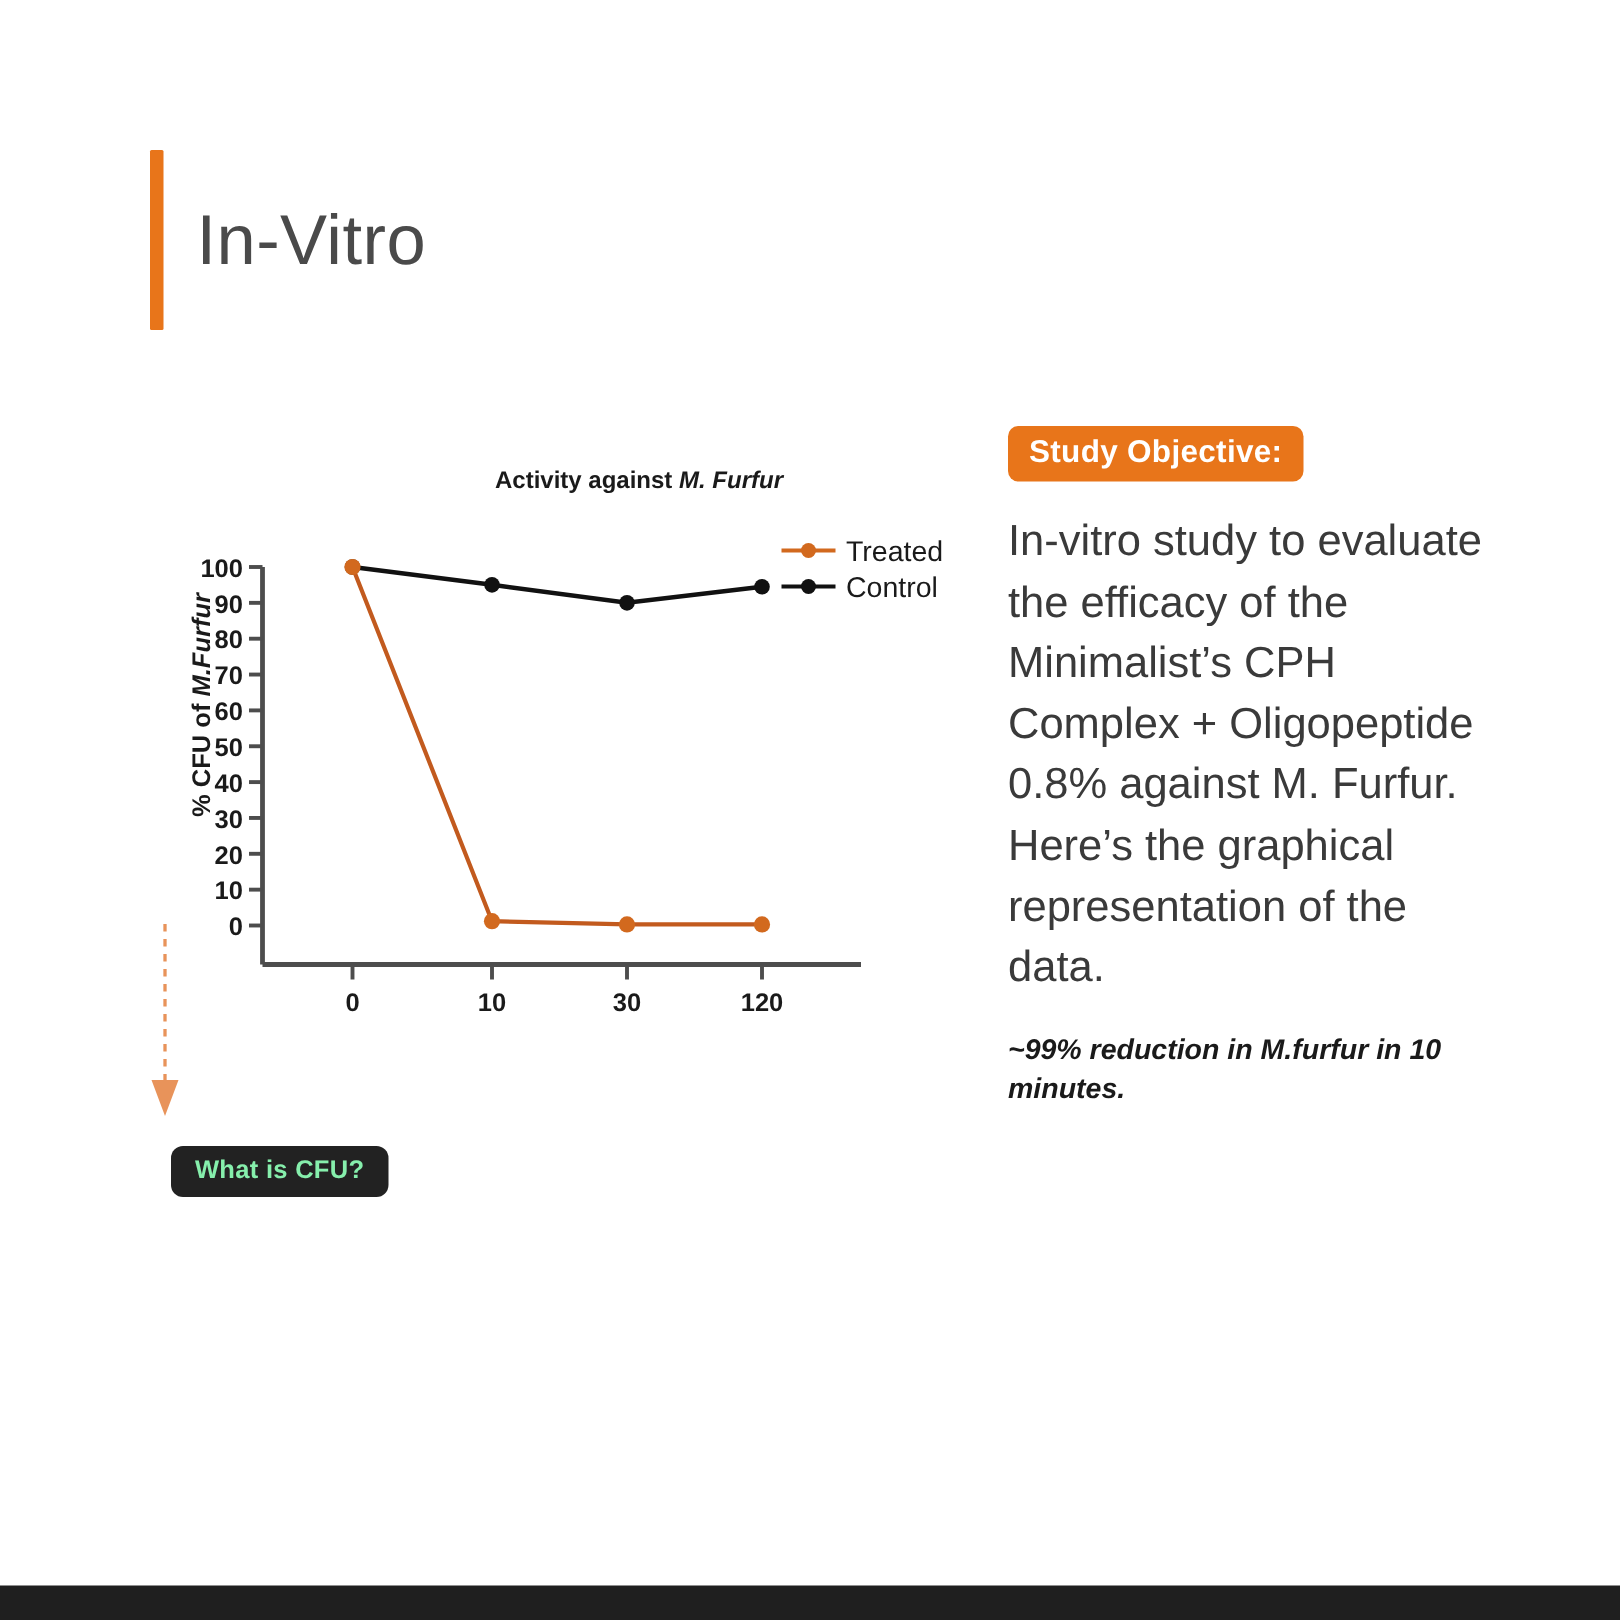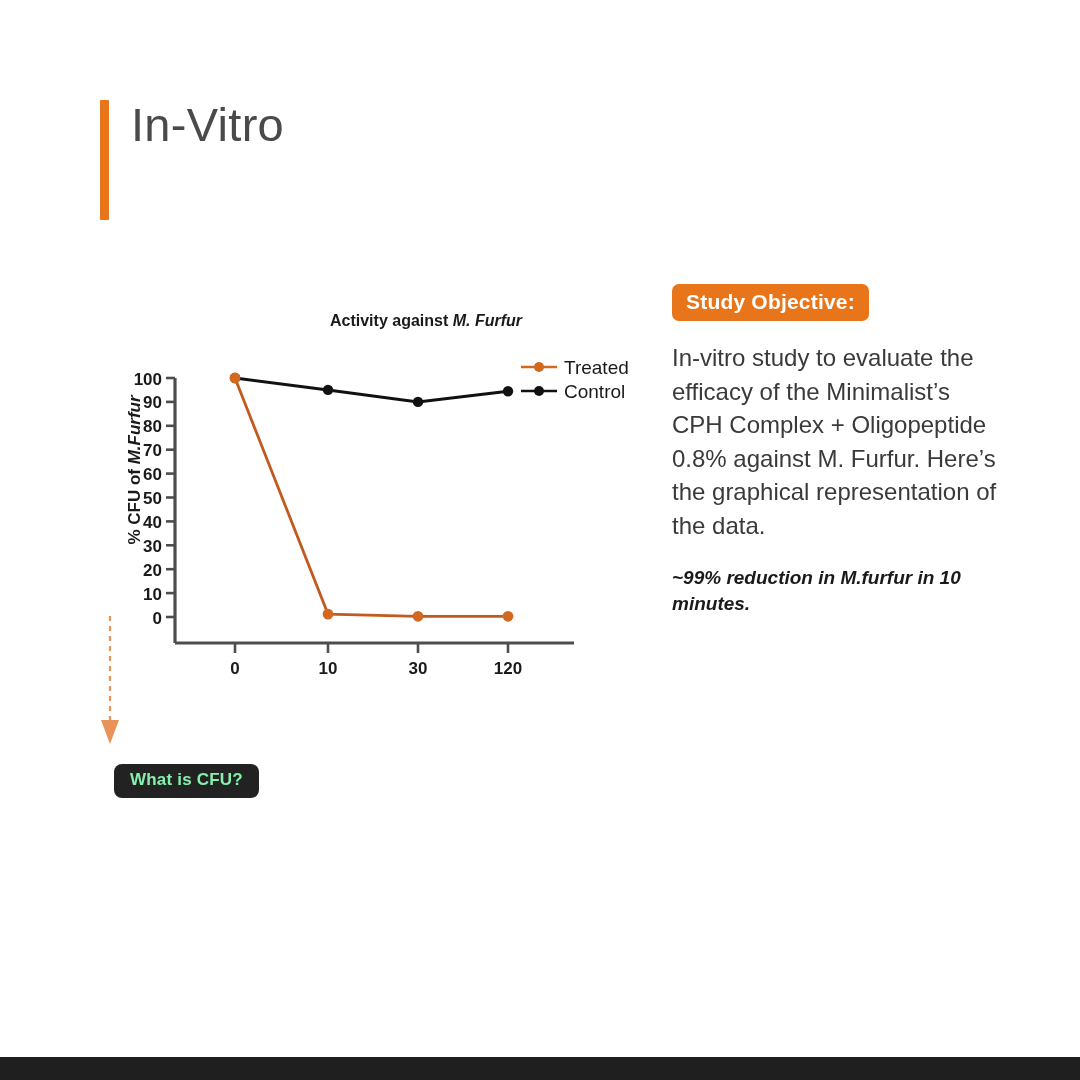--- a/index.html
+++ b/index.html
@@ -11,21 +11,21 @@
   }
   #page {
     position: relative;
     width: 1080px; height: 1080px;
     background: #ffffff;
   }
 
   
   #header { position: absolute; left: 100px; top: 100px; display: flex; gap: 22px; }
   #header-bar { width: 9px; height: 120px; background: #E8751A; flex: 0 0 auto; border-radius: 1px; }
-  #header-text { display: flex; flex-direction: row; justify-content: center; }
+  #header-text { display: flex; flex-direction: column; justify-content: center; }
   #title-line1 {
     font-size: 47px; font-weight: 300; color: #4a4a4a;
     line-height: 1.05; letter-spacing: 0.3px;
   }
   #title-line2 {
     font-size: 47px; font-weight: 700; color: #1a1a1a;
     line-height: 1.15; letter-spacing: 0.2px; margin-top: 6px;
   }
 
   
@@ -53,21 +53,21 @@
   #objective-panel { position: absolute; left: 672px; top: 284px; width: 330px; }
   #objective-badge {
     display: inline-block;
     background: #E8751A; color: #ffffff;
     font-size: 21px; font-weight: 700;
     padding: 6px 14px 7px 14px;
     border-radius: 7px; letter-spacing: 0.2px;
   }
   #objective-body {
     margin-top: 20px;
-    font-size: 24px; line-height: 1.40;
+    font-size: 29px; line-height: 1.40;
     color: #3a3a3a; font-weight: 400;
   }
   #objective-note {
     margin-top: 22px;
     font-size: 19px; line-height: 1.38;
     color: #1a1a1a; font-weight: 700; font-style: italic;
   }
 
   
   #cfu-badge {

